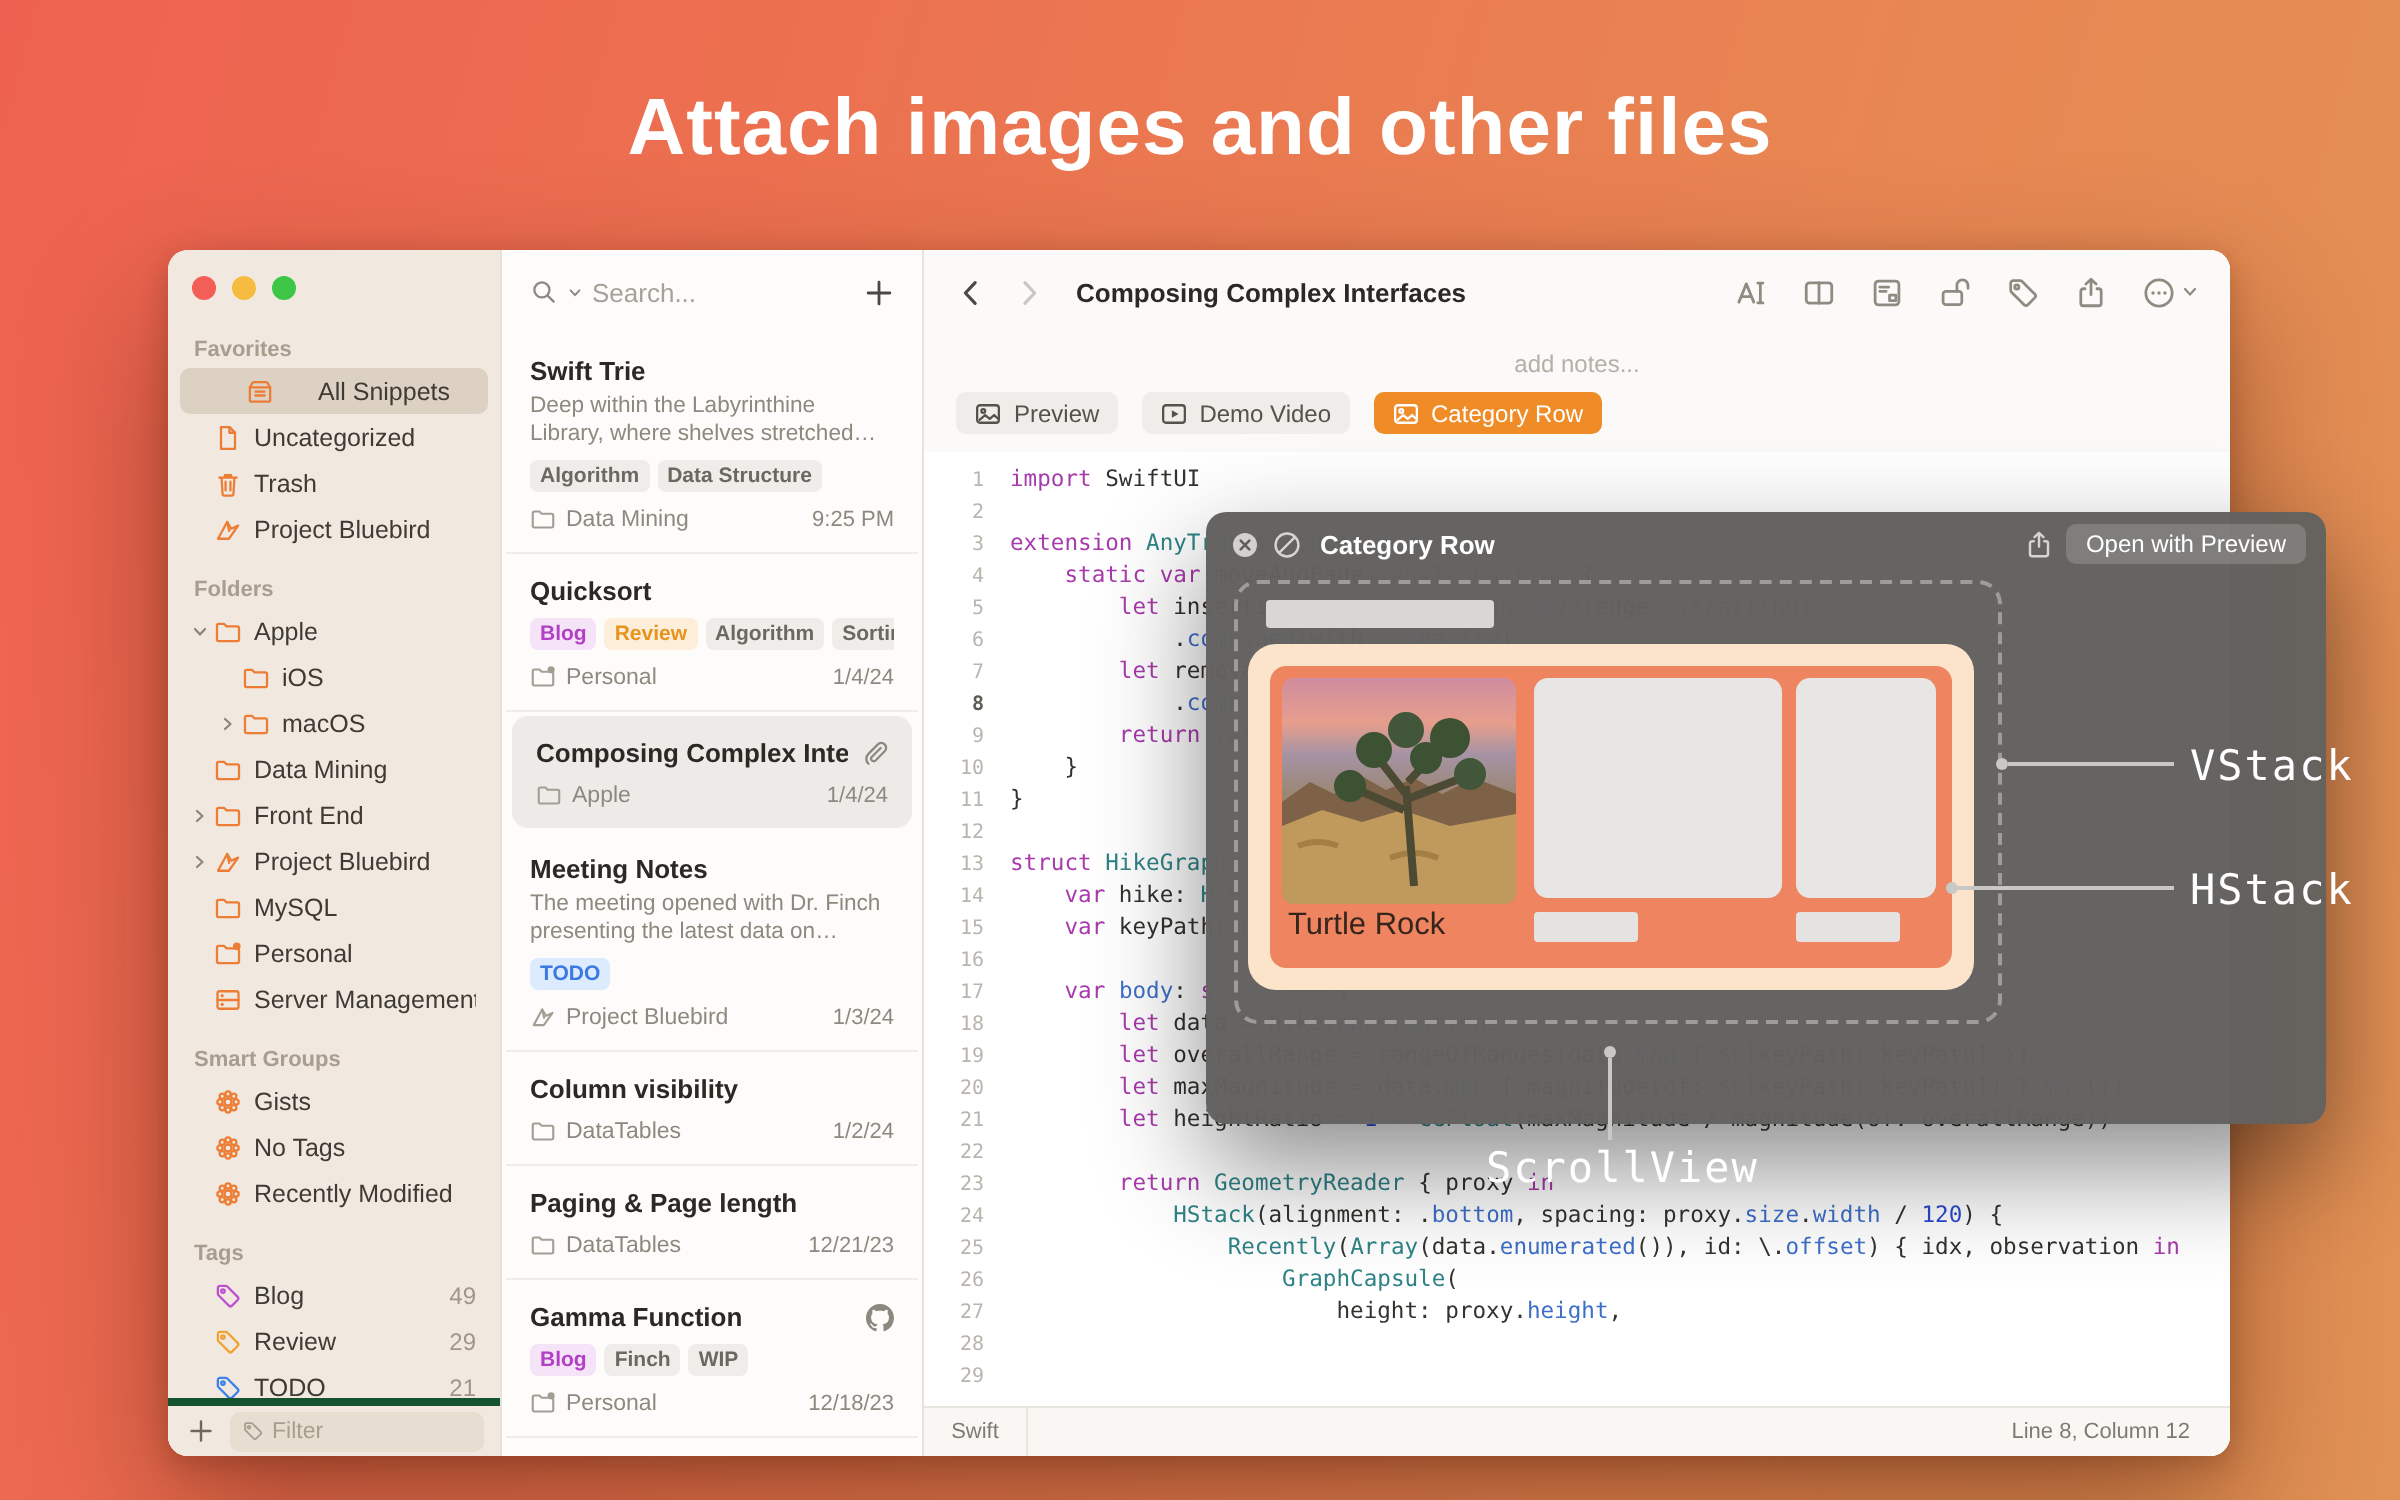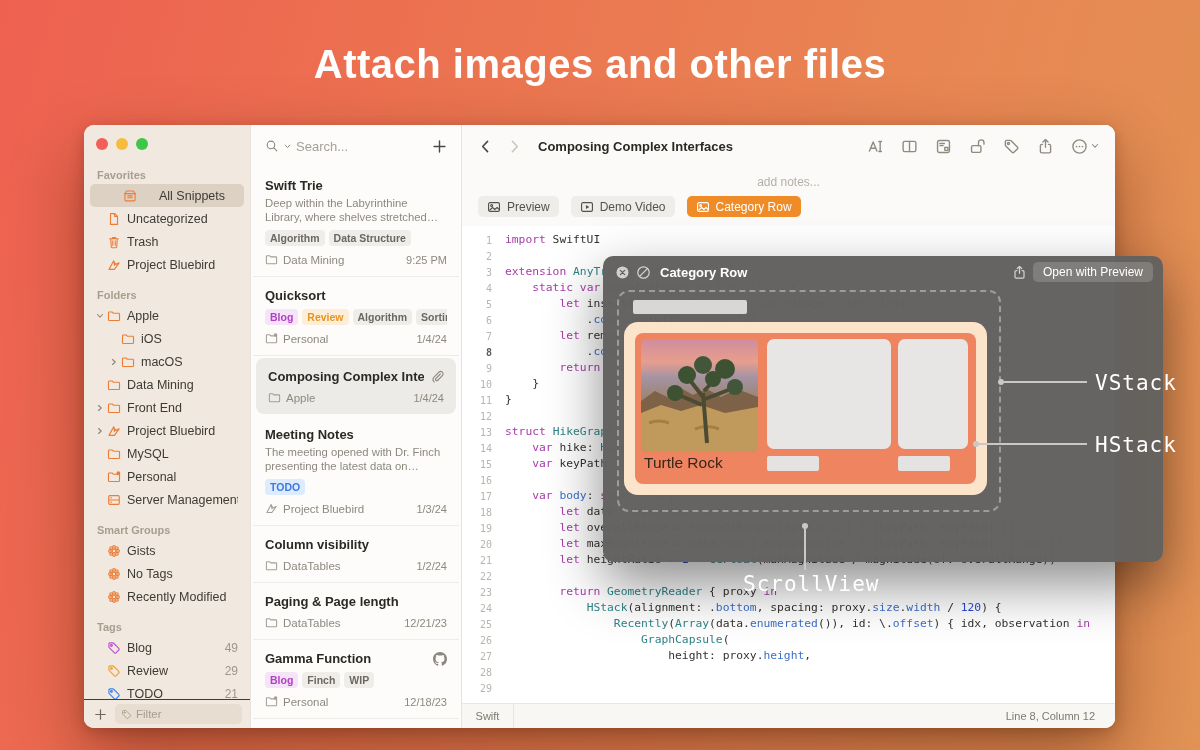--- a/index.html
+++ b/index.html
@@ -29,21 +29,21 @@
   .sec-h { font-size:11px; font-weight:700; color:#a89d8f; margin:13px 0 3px 7px; }
   .srow { display:flex; align-items:center; height:23px; padding:0 6px; border-radius:5px;
           font-size:12.5px; color:#3e3a34; }
   .srow.sel { background:#ddd1c3;gap:16px; }
   .srow .chev { width:11px; flex:none; display:flex; align-items:center; color:#8d8478; }
   .srow .chev svg{width:8px;height:8px;}
   .srow .ic { width:14px; height:14px; flex:none; margin-right:6px; color:#ed7d35; }
   .srow .lbl { flex:1; white-space:nowrap; overflow:hidden; }
   .srow .cnt { font-size:12px; color:#a0958a; margin-left:4px; }
   .ind1 { padding-left:20px; }
-  .filter-bar { position:absolute; left:0; right:0; bottom:0; height:29px; border-top:1px solid #14532d;
+  .filter-bar { position:absolute; left:0; right:0; bottom:0; height:29px; border-top:4px solid #14532d;
                 display:flex; align-items:center; background:#f1e9e0; padding:0 8px 0 10px; }
   .filter-plus { color:#6e675e; width:13px; height:13px; margin-right:8px; }
   .filter-box { flex:1; height:20px; background:#e7ddd0; border-radius:5px; display:flex; align-items:center;
                 padding:0 6px; color:#a89d8f; font-size:11.5px; gap:4px; }
   .filter-box .ic{width:11px;height:11px;color:#a89d8f;}
   
   .list { width:212px; flex:none; background:#fdfcfa; border-left:1px solid #e7e2db; border-right:1px solid #e7e2db;
           display:flex; flex-direction:column; overflow:hidden; }
   .search-row { height:42px; flex:none; border-bottom:1px solid #ecease5; display:flex; align-items:center; padding:0 14px; gap:5px; }
   .search-row .mag { width:14px; height:14px; color:#8d887f; }

